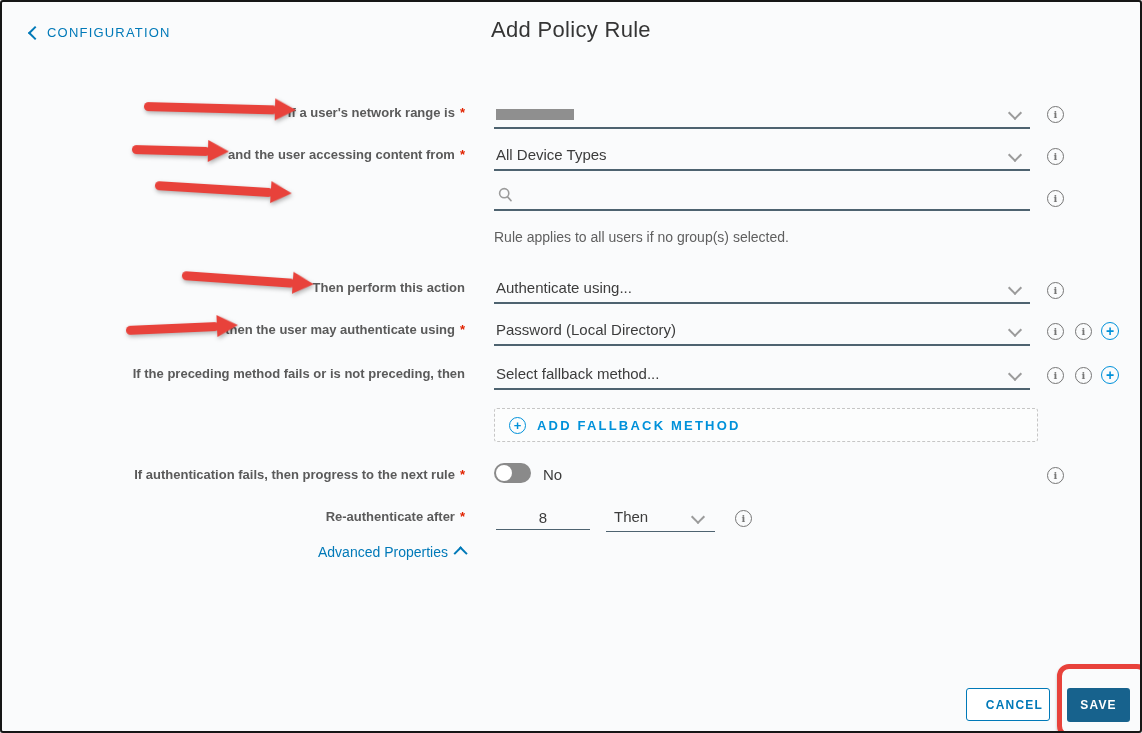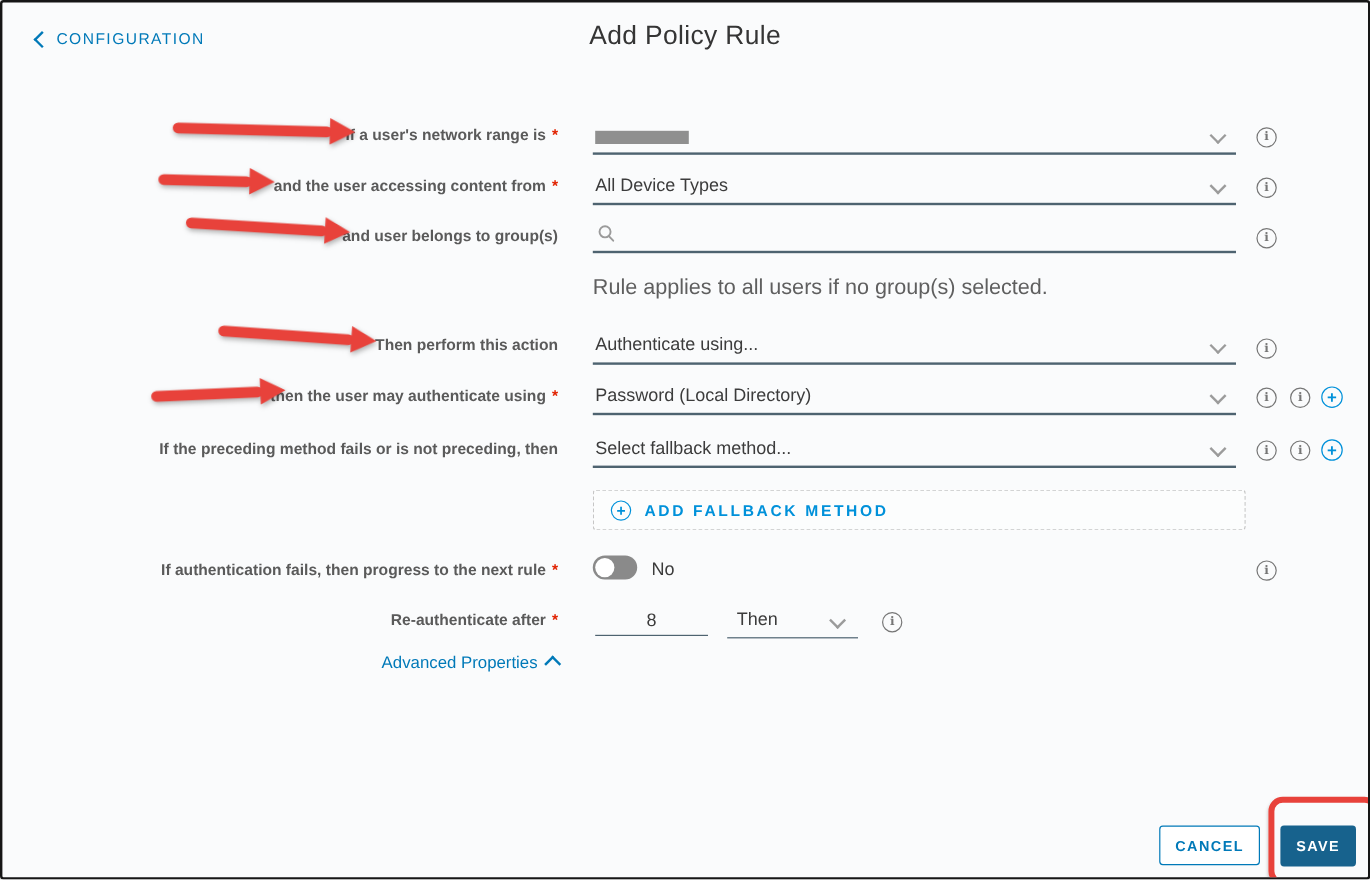--- a/index.html
+++ b/index.html
@@ -18,21 +18,21 @@
     color:#5A5A5A;line-height:15px;}
   .req{color:#E12200;margin-left:5px;font-weight:700;}
   
   .fld{position:absolute;left:492px;width:536px;height:28px;box-sizing:border-box;
     border-bottom:2px solid #4E6370;display:flex;align-items:flex-end;padding:0 0 6px 2px;
     font-size:15px;color:#3C3C3C;}
   .fld .chev-down{position:absolute;right:10px;bottom:9px;}
   .chev-down{width:8px;height:8px;border-right:2px solid #9B9B9B;border-bottom:2px solid #9B9B9B;
     transform:rotate(45deg);display:inline-block;}
   .redacted{width:78px;height:11px;background:#8F8F8F;margin-bottom:1px;}
-  .helper{position:absolute;left:492px;top:227px;font-size:18px;color:#5F5F5F;}
+  .helper{position:absolute;left:492px;top:227px;font-size:14px;color:#5F5F5F;}
   .grp-input{border:none;outline:none;background:transparent;font-size:15px;color:#3C3C3C;
     width:470px;padding:0;font-family:"Liberation Sans",sans-serif;}
   .grp-input::placeholder{color:#ACACAC;}
   
   .info{position:absolute;width:15px;height:15px;border:1.4px solid #767676;border-radius:50%;
     color:#767676;display:flex;align-items:center;justify-content:center;
     font:700 10px "DejaVu Serif",serif;cursor:pointer;}
   .plusc{position:absolute;width:16px;height:16px;border:1.6px solid #0091DA;border-radius:50%;
     color:#0091DA;display:flex;align-items:center;justify-content:center;
     font:600 14px "Liberation Sans",sans-serif;line-height:14px;cursor:pointer;}
@@ -57,21 +57,21 @@
     font-size:15px;color:#3C3C3C;cursor:pointer;}
   .unit-sel .chev-down{position:absolute;right:12px;bottom:9px;}
   
   .adv{position:absolute;left:316px;top:542px;display:flex;align-items:center;gap:9px;
     color:#0079B8;font-size:14px;cursor:pointer;}
   .chev-up{width:8px;height:8px;border-left:2px solid #0079B8;border-top:2px solid #0079B8;
     transform:rotate(45deg) translateY(2px);display:inline-block;}
   
   .btn-cancel{position:absolute;left:964px;top:686px;width:84px;height:33px;box-sizing:border-box;
     background:#fff;border:1px solid #0079B8;border-radius:3px;color:#0079B8;
-    font:700 12px "Liberation Sans",sans-serif;letter-spacing:1.2px;cursor:pointer;}
+    font:700 12px "Liberation Sans",sans-serif;letter-spacing:1.2px;cursor:pointer;text-align:right;}
   .btn-save{position:absolute;left:1065px;top:686px;width:63px;height:34px;box-sizing:border-box;
     background:#17628D;border:none;border-radius:3px;color:#fff;
     font:700 12px "Liberation Sans",sans-serif;letter-spacing:1.2px;cursor:pointer;}
   
   .anno{pointer-events:none;z-index:50;}
   .save-ring{position:absolute;left:1055px;top:662px;width:82px;height:64px;border:5px solid #E8423B;
     border-radius:12px;box-shadow:0 2px 3px rgba(0,0,0,.25);}
   .arrow{position:absolute;display:flex;align-items:center;height:22px;
     transform-origin:left center;filter:drop-shadow(1px 2px 2px rgba(0,0,0,.3));}
   .arrow .shaft{flex:1;height:9px;border-radius:5px;background:#E8423B;}
@@ -100,23 +100,20 @@
 
   <div class="lbl" style="top:145px">
     <span>and the user accessing content from</span><span class="req">*</span>
   </div>
   <div class="fld" style="top:141px">
     <span>All Device Types</span>
     <span class="chev-down"></span>
   </div>
   <span class="info" style="left:1045px;top:146px">i</span>
 
-  <div class="lbl" style="top:187px">
-    <span>and user belongs to group(s)</span>
-  </div>
   <div class="fld" style="top:181px">
     <svg width="15" height="15" viewBox="0 0 15 15" style="margin:0 8px 1px 2px">
       <circle cx="6.2" cy="6.2" r="4.6" fill="none" stroke="#9B9B9B" stroke-width="1.6"></circle>
       <line x1="9.6" y1="9.9" x2="13" y2="13.6" stroke="#9B9B9B" stroke-width="1.6" stroke-linecap="round"></line>
     </svg>
   </div>
   <span class="info" style="left:1045px;top:188px">i</span>
   <div class="helper">Rule applies to all users if no group(s) selected.</div>
 
   <div class="lbl" style="top:278px">

